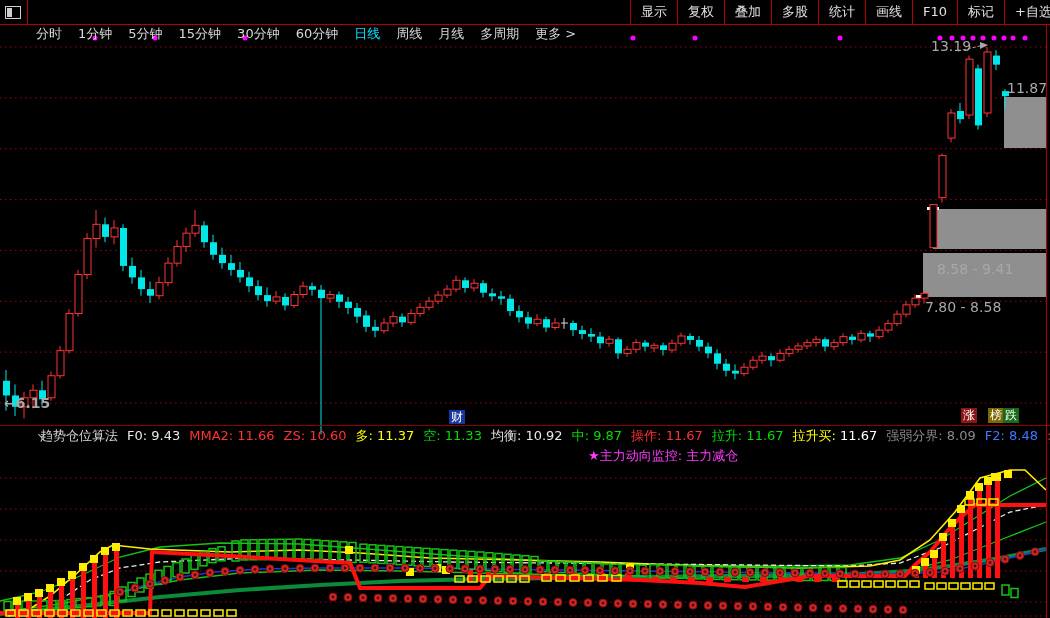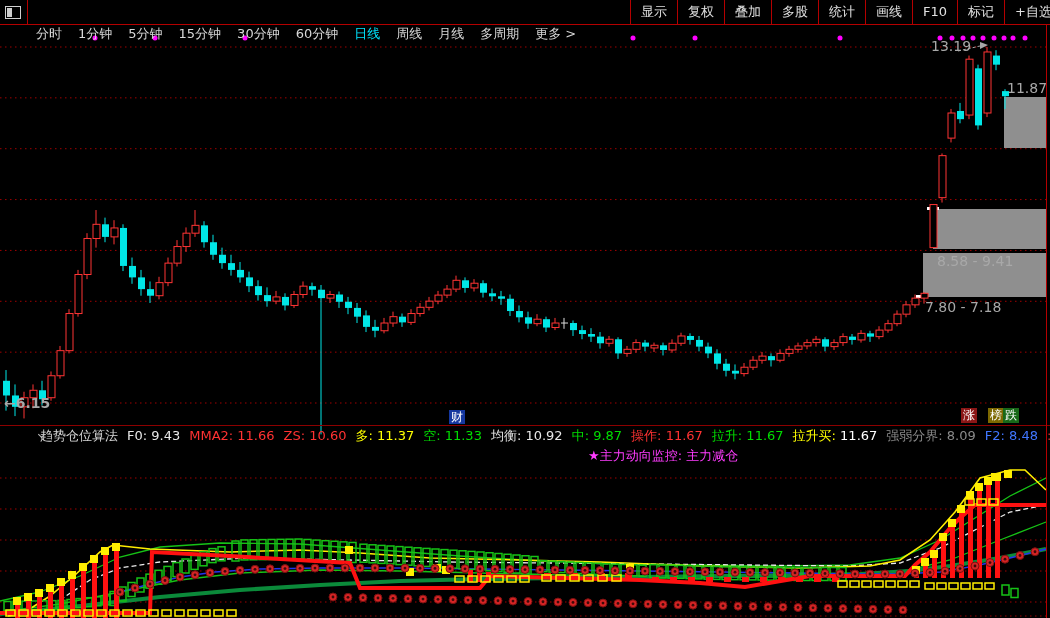--- a/index.html
+++ b/index.html
@@ -754,22 +754,22 @@
         <span class="mi">F10</span>
         <span class="mi">标记</span>
         <span class="mi">+自选</span>
       </div>
   </div>
 
 
   <div class="glabel" id="lbl-high" style="left: 931px; top: 38px;">13.19</div>
   <div class="glabel" id="lbl-last" style="left: 1007px; top: 80px;">11.87 -</div>
   <div class="glabel" id="lbl-low" style="left: 4px; top: 395px; font-weight: bold;">←6.15</div>
-  <div class="glabel" id="lbl-gap1" style="left: 937px; top: 253px;">8.58 - 9.41</div>
-  <div class="glabel" id="lbl-gap2" style="left: 925px; top: 299px;">7.80 - 7.18</div>
+  <div class="glabel" id="lbl-gap1" style="left: 937px; top: 261px;">8.58 - 9.41</div>
+  <div class="glabel" id="lbl-gap2" style="left: 925px; top: 299px;">7.80 - 8.58</div>
 
   <div id="fin-badge">财</div>
   <div class="badge" id="badge-up" style="left: 961px; background: rgb(139, 22, 22);">涨</div>
   <div class="badge" id="badge-rank" style="left: 988px; background: rgb(125, 104, 0);">榜</div>
   <div class="badge" id="badge-down" style="left: 1003px; background: rgb(24, 105, 24);">跌</div>
 
   <div id="divider-mid"></div>
   <div id="right-vline"></div>
 
   <div id="status-bar">

